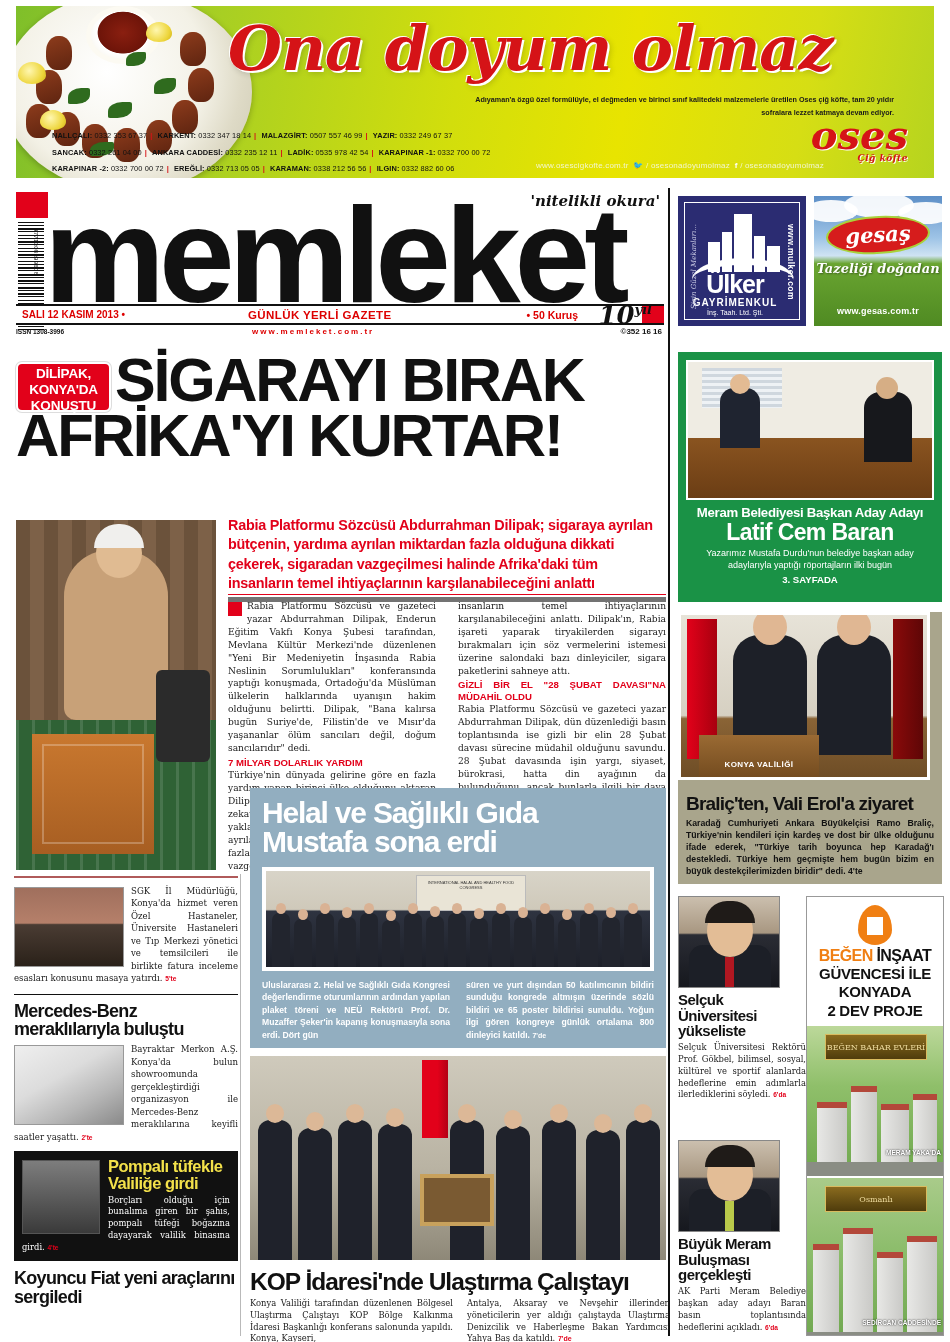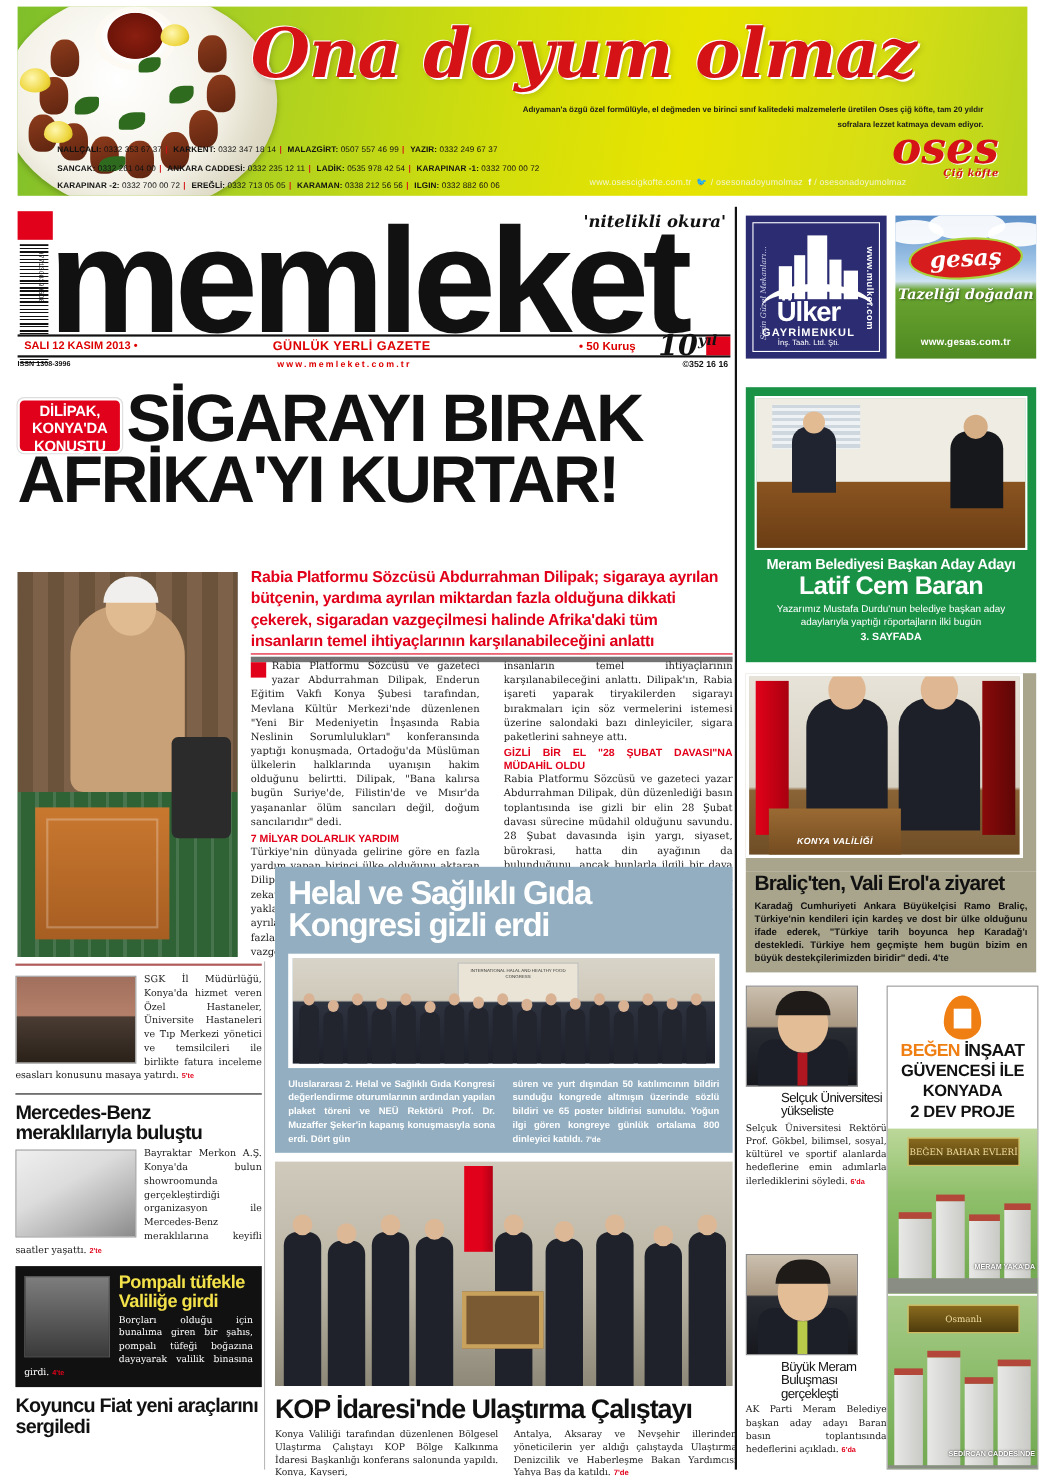--- a/index.html
+++ b/index.html
@@ -285,21 +285,21 @@
   .lf-m1:before{content:"";position:absolute;left:10px;top:-14px;width:20px;height:20px;border-radius:50%;background:#e3bb93;}
   .lf-m2{position:absolute;right:20px;top:30px;width:48px;height:70px;background:#17181c;border-radius:16px 16px 0 0;}
   .lf-m2:before{content:"";position:absolute;left:12px;top:-15px;width:22px;height:22px;border-radius:50%;background:#d6ae85;}
   .latif-sub { text-align:center; color:#fff; font-weight:bold; font-size:13.2px; margin-top:5px; letter-spacing:-.3px;}
   .latif-name { text-align:center; color:#fff; font-weight:bold; font-size:23px; line-height:1.1; letter-spacing:-.6px;}
   .latif-desc { text-align:center; color:#fff; font-size:9px; line-height:1.3; margin-top:3px;}
   .latif-page { text-align:center; color:#fff; font-weight:bold; font-size:9.6px; margin-top:2px;}
 
   .bralic-photo {
     position:absolute; left:678px; top:612px; width:264px; height:180px;
-    background:#a9a58c; padding:0;font-style:italic;
+    background:#a9a58c; padding:0;
   }
   .bp-inner{position:relative;width:252px;height:168px;border:3px solid #fff;overflow:hidden;
     background:linear-gradient(to bottom,#e7e3d8 0%,#d6d0c2 62%,#8a6436 64%,#6e4d26 100%);}
   .bp-flag-l{position:absolute;left:6px;top:4px;width:30px;height:140px;background:linear-gradient(90deg,#e2011a,#a8000f);}
   .bp-flag-r{position:absolute;right:4px;top:4px;width:30px;height:140px;background:linear-gradient(90deg,#8a0a0a,#5e0606);}
   .bp-m{position:absolute;bottom:22px;width:74px;height:120px;background:#1d2028;border-radius:26px 26px 0 0;}
   .bp-m:before{content:"";position:absolute;left:20px;top:-26px;width:34px;height:36px;border-radius:50%;background:#e0b793;}
   .bp-podium{position:absolute;left:18px;bottom:0;width:120px;height:42px;background:linear-gradient(180deg,#9a6a33,#744c20);}
   .bp-podium span{position:absolute;left:0;right:0;bottom:8px;text-align:center;color:#fff;font-weight:bold;font-size:8px;letter-spacing:.4px;}
   .bralic {
@@ -309,21 +309,21 @@
   .bralic-title { font-weight:bold; font-size:19px; color:#111; letter-spacing:-.8px; line-height:1.05;}
   .bralic-body { font-size:8.7px; font-weight:bold; line-height:1.38; color:#111; margin-top:3px; text-align:justify;}
 
   .rc-item { position:absolute; width:128px; }
   .rc-photo { width:102px; height:92px; border:1px solid #888; overflow:hidden; position:relative;
      background:linear-gradient(to bottom,#cbbfae 0%,#a89781 40%,#2a2c34 42%,#16181e 100%); }
   .rc-face{position:absolute;left:28px;top:8px;width:46px;height:52px;border-radius:50%;background:#e3bd96;}
   .rc-hair{position:absolute;left:26px;top:4px;width:50px;height:22px;border-radius:25px 25px 0 0;background:#1f1b18;}
   .rc-suit{position:absolute;left:10px;bottom:0;width:82px;height:42px;background:#1c1f27;border-radius:14px 14px 0 0;}
   .rc-tie{position:absolute;left:46px;bottom:0;width:9px;height:30px;background:#b01721;}
-  .rc-title { font-weight:normal; font-size:12px; line-height:1.04; margin-top:4px; letter-spacing:-.5px; color:#111;margin-left:32px;}
+  .rc-title { font-weight:bold; font-size:15px; line-height:1.04; margin-top:4px; letter-spacing:-.5px; color:#111;}
   .rc-body { font-family:"DejaVu Serif", serif; font-size:8.4px; line-height:1.42; margin-top:3px; color:#1a1a1a; text-align:justify;}
 
   
   .begen {
     position:absolute; left:806px; top:896px; width:138px; height:440px;
     border:1px solid #999; background:#fff; overflow:hidden;
   }
   .begen-drop { margin:8px auto 2px; width:34px; height:40px;
     background:#f07f13; border-radius:50% 50% 50% 50% / 62% 62% 38% 38%;
     position:relative; }
@@ -490,21 +490,21 @@
       <span>insanların temel ihtiyaçlarının karşılanabileceğini anlattı. Dilipak'ın, Rabia işareti yaparak tiryakilerden sigarayı bırakmaları için söz vermelerini istemesi üzerine salondaki bazı dinleyiciler, sigara paketlerini sahneye attı.</span>
       <div class="subhead-red">GİZLİ BİR EL "28 ŞUBAT DAVASI"NA MÜDAHİL OLDU</div>
       <span>Rabia Platformu Sözcüsü ve gazeteci yazar Abdurrahman Dilipak, dün düzenlediği basın toplantısında ise gizli bir elin 28 Şubat davası sürecine müdahil olduğunu savundu. 28 Şubat davasında işin yargı, siyaset, bürokrasi, hatta din ayağının da bulunduğunu, ancak bunlarla ilgili bir dava sürecinin başlatılmadığını ifade eden Dilipak, 12 Eylül davasının da toplumun beklentilerinin çok altında gerçekleştiğini ileri sürdü ve bu konuda "sermayenin" de üzerine gidilmesi gerektiğini dile getirdi.</span>
       <span class="pg">5'te</span>
     </div>
   </div>
 
   <div class="helal">
     <div class="helal-title">
       <div>Helal ve Sağlıklı Gıda</div>
-      <div>Kongresi gizli erdi</div>
+      <div>Mustafa sona erdi</div>
     </div>
     <div class="helal-photo">
       <div class="hp-banner">INTERNATIONAL HALAL AND HEALTHY FOOD CONGRESS</div>
       <div class="crowd">
         <div class="cperson" style="left:6px;"></div>
           <div class="cperson" style="left:28px;height:48px;"></div>
         <div class="cperson" style="left:50px;"></div>
           <div class="cperson" style="left:72px;height:50px;"></div>
         <div class="cperson" style="left:94px;"></div>
           <div class="cperson" style="left:116px;height:47px;"></div>

